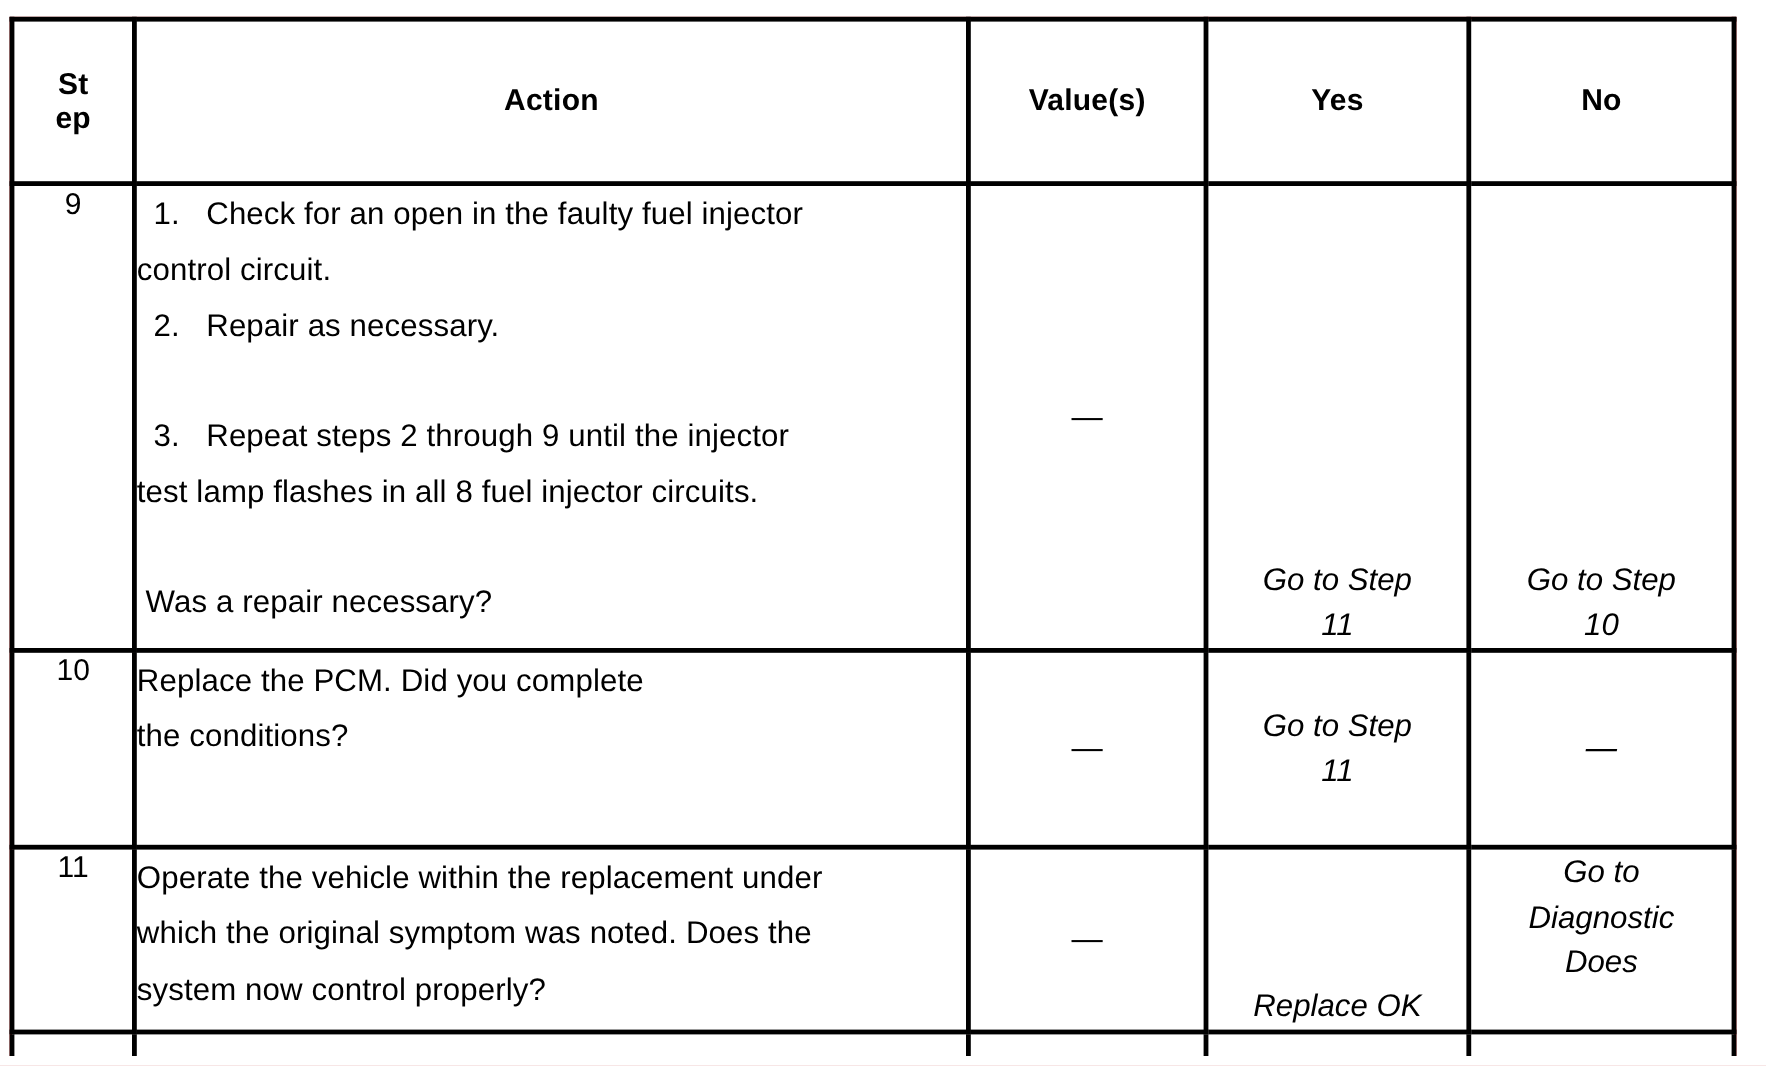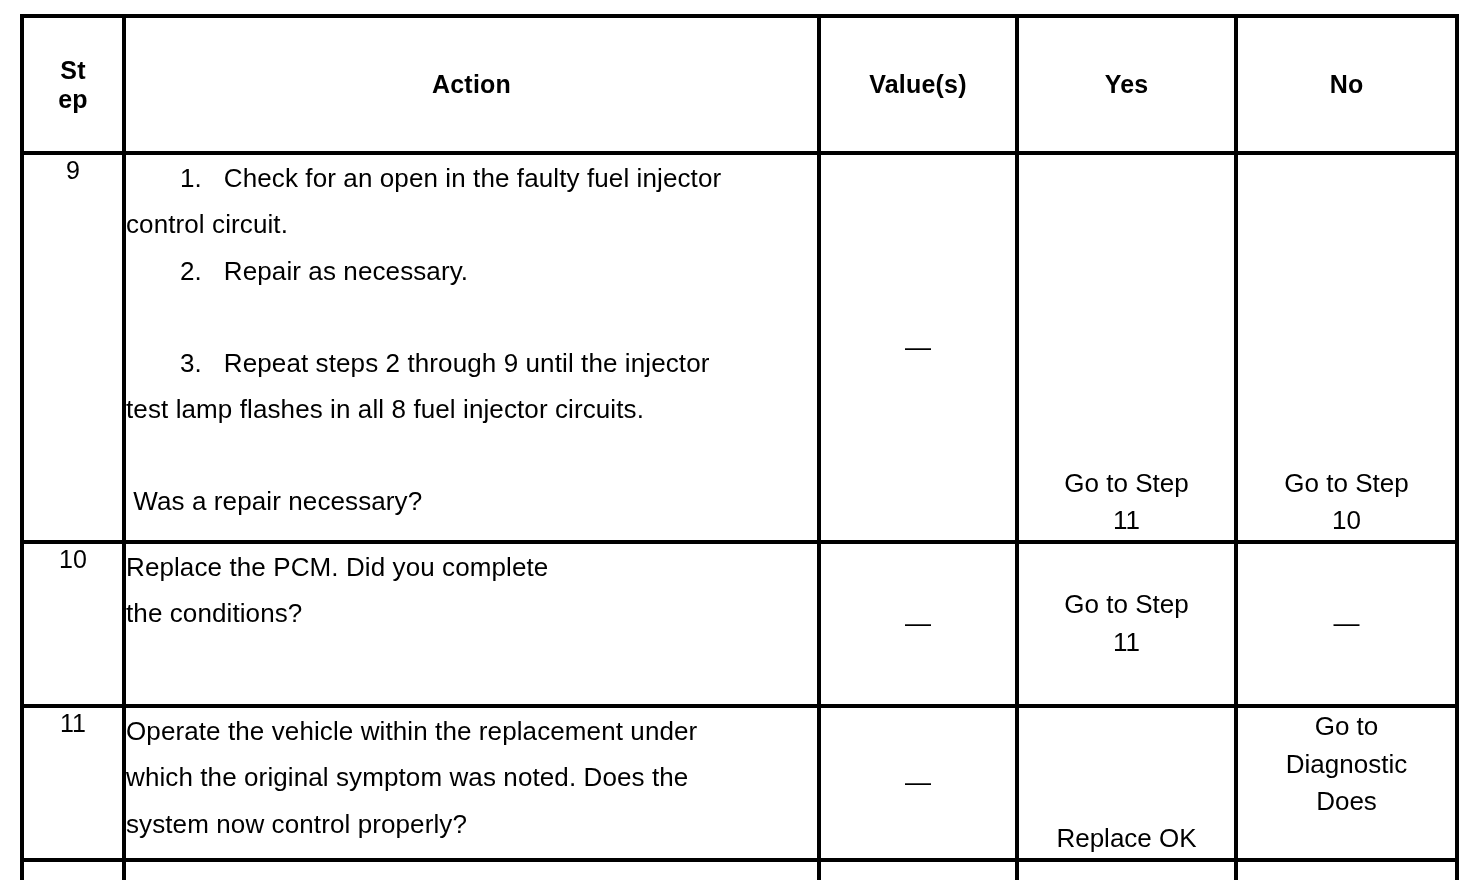--- a/index.html
+++ b/index.html
@@ -20,21 +20,21 @@
   #page {
     position: relative;
     width: 1472px;
     height: 888px;
     background: #ffffff;
   }
 
   
   table.diag {
     position: absolute;
-    left: 20px;
+    left: 8px;
     top: 14px;
     width: 1435px;
     border-collapse: collapse;
     table-layout: fixed;
     background: #b91c1c;
   }
 
   table.diag td,
   table.diag th {
     border: 4px solid #000000;
@@ -79,33 +79,34 @@
     vertical-align: top;
     padding: 22px 10px 10px 18px;
     font-family: "Liberation Sans Narrow", "Liberation Sans", sans-serif;
     font-size: 26px;
     line-height: 1.78;
     text-align: left;
     letter-spacing: 0.1px;
   }
   td.action-cell .aline { display: block; white-space: pre; }
   td.action-cell .aline.blank { height: 46px; }
-  td.action-cell .aline.num { text-indent: 14px; padding-left: 40px; }
+  td.action-cell .aline.num { text-indent: 14px; }
 
   td.val-cell {
     text-align: center;
     vertical-align: middle;
     font-size: 26px;
     line-height: 1.2;
   }
 
   td.ans-cell {
     text-align: center;
     font-size: 26px;
     line-height: 1.45;
+    font-style: italic;
   }
   td.ans-cell .ansline { display: block; }
 
   
   .va-mid    { vertical-align: middle !important; }
   .va-bottom { vertical-align: bottom !important; }
   .va-top    { vertical-align: top !important; }
 
   .pad-bottom-9  { padding-bottom: 22px; }
   .pad-bottom-11 { padding-bottom: 20px; }

